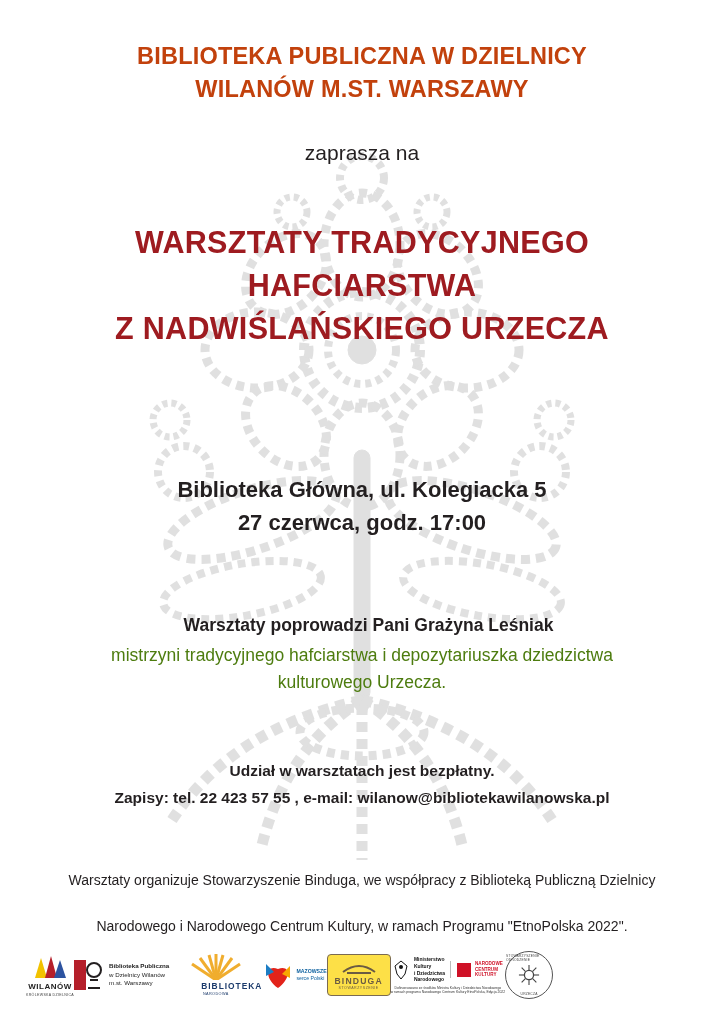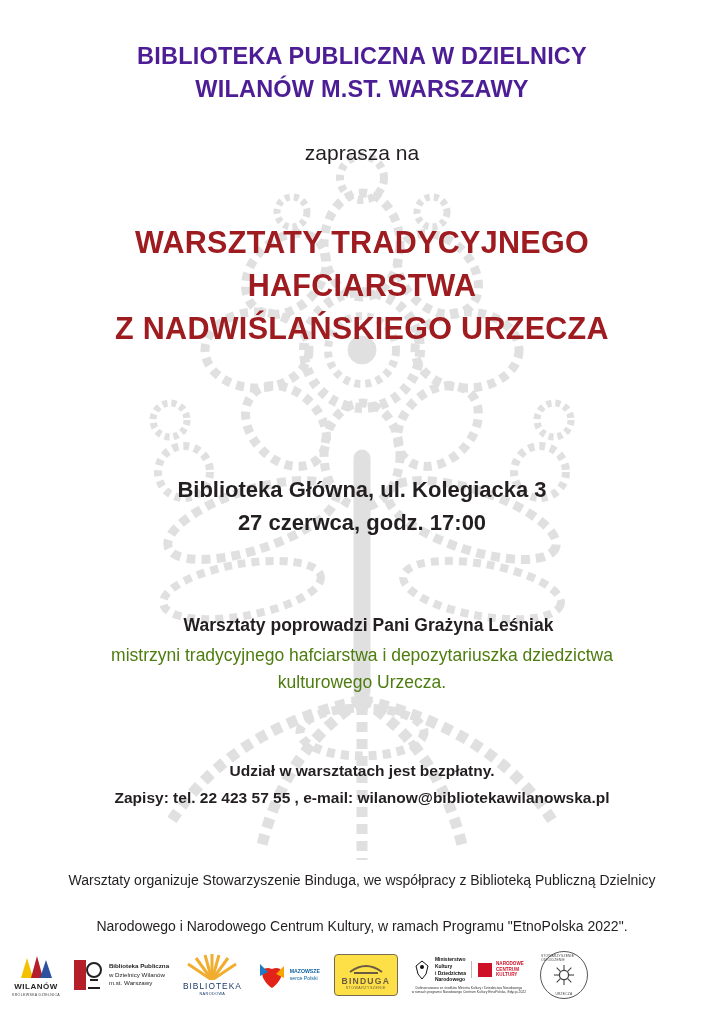--- a/index.html
+++ b/index.html
@@ -41,21 +41,21 @@
     flex-direction: column;
     align-items: center;
   }
 
   .org-title {
     text-align: center;
     font-weight: bold;
     font-size: 23.5px;
     line-height: 1.42;
     letter-spacing: 0.2px;
-    color: #4c1d95;
+    color: #c2410c;
     margin: 6px 0 0 0;
   }
 
   .invite-line {
     text-align: center;
     font-size: 21px;
     color: #231f20;
     margin: 34px 0 0 0;
   }
 
@@ -113,22 +113,21 @@
 
   
   .logos {
     position: absolute;
     left: 0;
     bottom: 8px;
     width: 600px;
     height: 82px;
     display: flex;
     align-items: center;
-    justify-content: space-between;
-    padding: 0 12px;
+    padding: 0 26px;
     box-sizing: border-box;
     z-index: 3;
   }
   .logo {
     display: flex;
     align-items: center;
     justify-content: center;
     height: 62px;
   }
 
@@ -146,21 +145,21 @@
   .bpw { gap: 5px; }
   .bpw-mark {
     width: 30px; height: 34px;
     position: relative;
   }
   .bpw-txt { font-size: 6.2px; line-height: 1.4; color: #222; }
   .bpw-txt b { font-weight: bold; }
 
   .biblioteka { flex-direction: column; gap: 1px; }
   .sunburst { width: 58px; height: 26px; position: relative; overflow: hidden; }
-  .biblioteka-txt { font-weight: normal; font-size: 8.4px; letter-spacing: 1px; color: #1b3a6b; }
+  .biblioteka-txt { font-weight: bold; font-size: 8.4px; letter-spacing: 1px; color: #1b3a6b; margin-left: 32px; }
   .biblioteka-sub { font-size: 3.8px; letter-spacing: .4px; color: #1b3a6b; }
 
   .mazowsze { gap: 4px; }
   .maz-mark { width: 30px; height: 30px; position: relative; }
   .maz-txt { font-size: 5.2px; color:#0b5f9e; line-height:1.3;}
 
   .binduga { flex-direction: column; gap: 2px; }
   .binduga-badge {
     width: 62px; height: 40px;
     border: 1.6px solid #7a6a52;
@@ -259,21 +258,21 @@
 
   <p class="invite-line">zaprasza na</p>
 
   <h2 class="event-title">
     <span>WARSZTATY TRADYCYJNEGO</span><br>
     <span>HAFCIARSTWA</span><br>
     <span>Z NADWIŚLAŃSKIEGO URZECZA</span>
   </h2>
 
   <p class="venue">
-    <span>Biblioteka Główna, ul. Kolegiacka 3</span><br>
+    <span>Biblioteka Główna, ul. Kolegiacka 5</span><br>
     <span>27 czerwca, godz. 17:00</span>
   </p>
 
   <p class="leader-head">Warsztaty poprowadzi Pani Grażyna Leśniak</p>
   <p class="leader-body">
     <span>mistrzyni tradycyjnego hafciarstwa i depozytariuszka dziedzictwa</span><br>
     <span>kulturowego Urzecza.</span>
   </p>
 
   <p class="signup">

